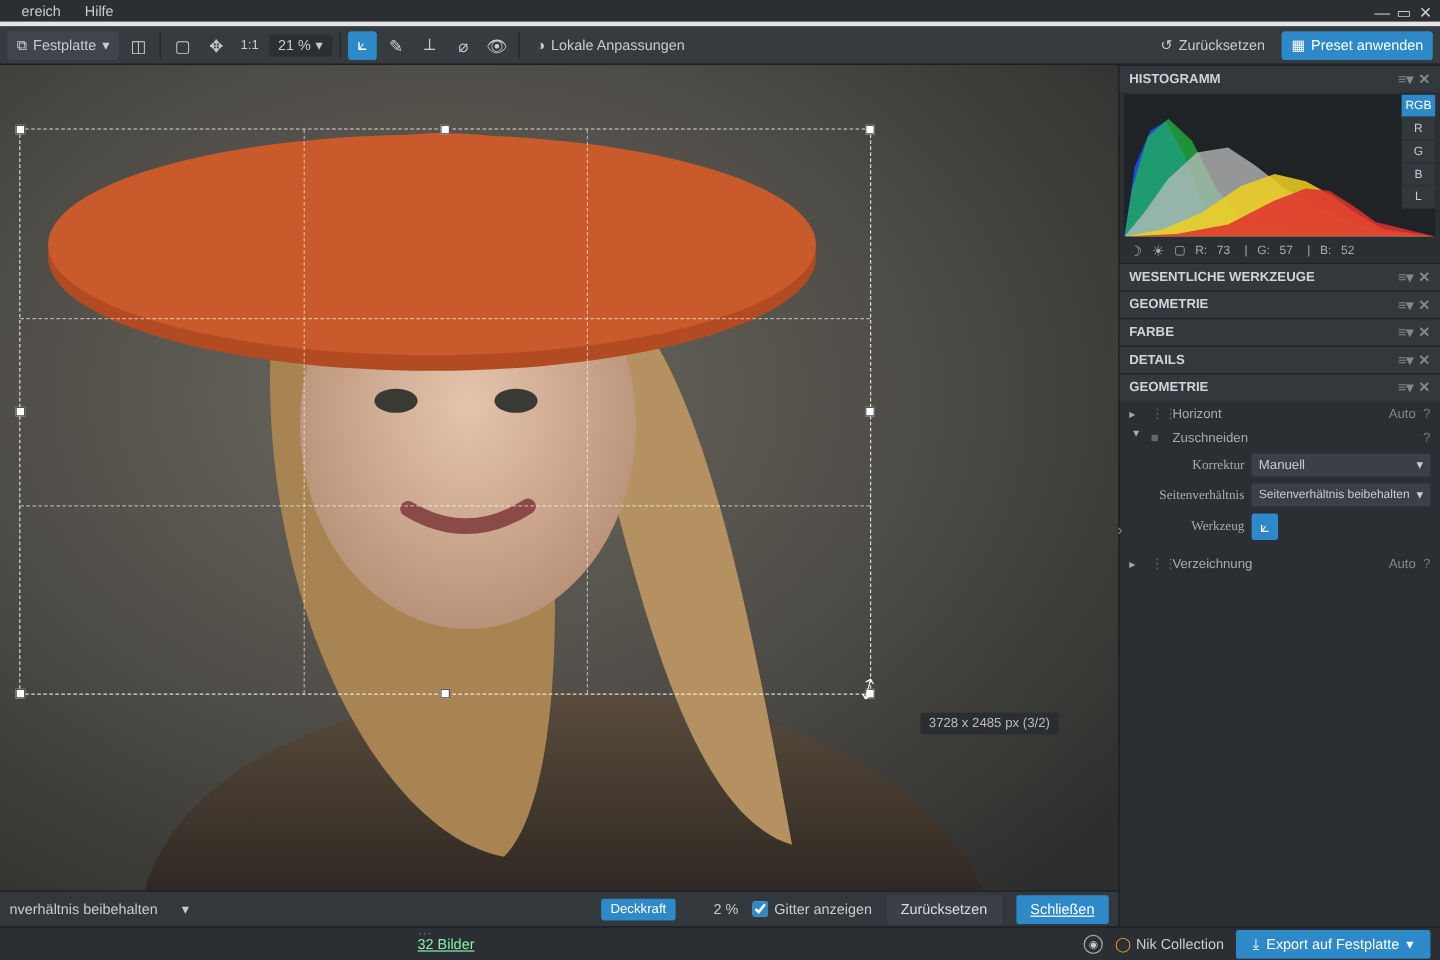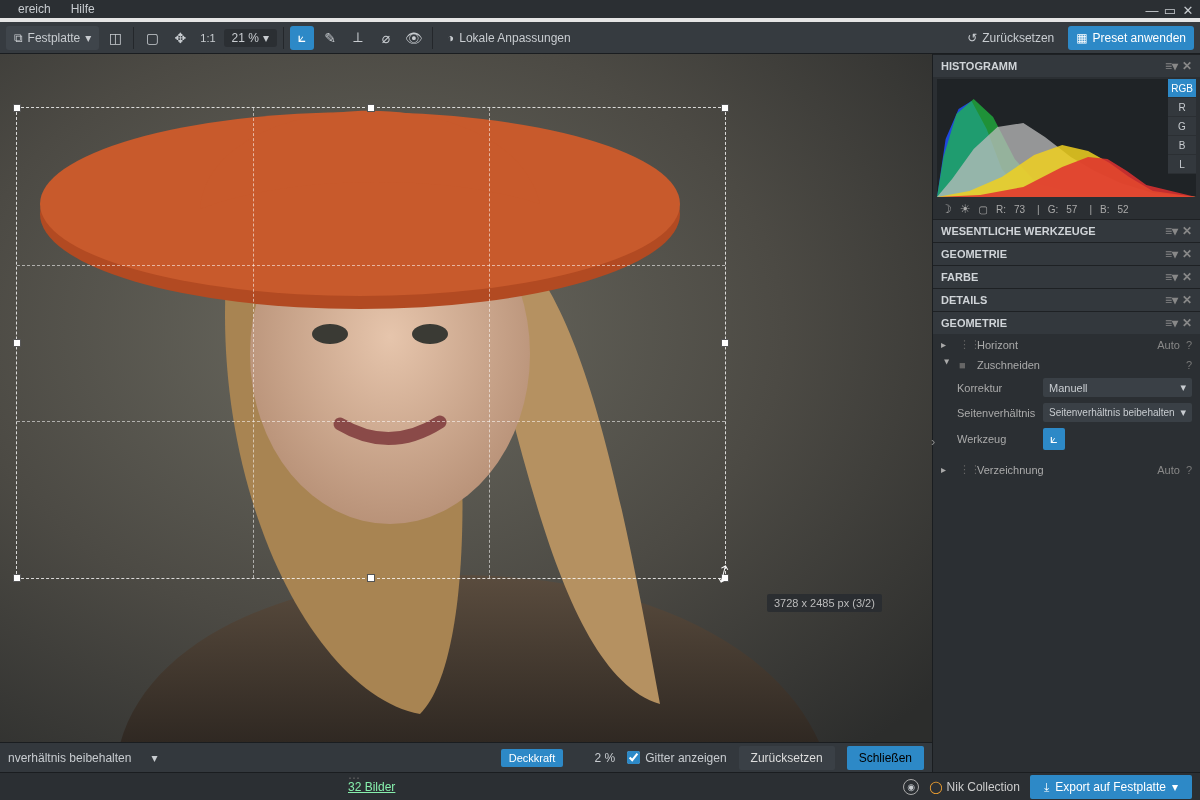--- a/index.html
+++ b/index.html
@@ -51,34 +51,34 @@
   .histo-readout .sun { font-size: 12px; }
   
   .sub-row { display: flex; align-items: center; padding: 4px 8px; gap: 6px; color: #aaa; }
   .sub-row .arrow { width: 12px; font-size: 10px; }
   .sub-row .dots { width: 12px; color: #666; }
   .sub-row .label { flex: 1; font-size: 11px; }
   .sub-row .auto { font-size: 11px; color: #888; }
   .sub-row .q { color: #777; }
   .sub-row.expanded .arrow { transform: rotate(90deg); display:inline-block; }
   .field-row { display: flex; align-items: center; padding: 3px 8px 3px 24px; gap: 6px; }
-  .field-row .flabel { width: 80px; font-size: 11px; color: #aaa; }
+  .field-row .flabel { width: 80px; text-align: right; font-size: 11px; color: #aaa; font-family: Liberation Serif, serif; }
   .field-row .fval { flex: 1; background: #3a4046; padding: 3px 6px; border-radius: 2px; display: flex; justify-content: space-between; align-items: center; font-size: 11px; }
   .tool-btn { width: 22px; height: 22px; background: #2d89c7; border-radius: 2px; display: flex; align-items: center; justify-content: center; color: #fff; font-size: 13px; }
   .collapse-chevron { position: absolute; left: -2px; top: 380px; color:#888; font-size: 13px;}
   
   
   .crop-bar { position: absolute; bottom: 28px; left: 0; right: 268px; height: 30px; background: #33383d; display: flex; align-items: center; padding: 0 8px; gap: 12px; border-top: 1px solid #1a1d20; font-size: 12px; }
   .crop-bar .spacer { flex: 1; }
   .crop-bar .dropdown { display: flex; align-items: center; gap: 20px; }
   .crop-bar .opacity-label { background: #2d89c7; color: #fff; padding: 3px 8px; border-radius: 2px; font-size: 11px; }
   .crop-bar .opacity-val { min-width: 40px; text-align: right; }
   .crop-bar input[type=checkbox] { accent-color: #2d89c7; }
   .btn-flat { padding: 5px 12px; background: #3a4046; border-radius: 2px; cursor: pointer; color:#ddd; }
-  .btn-flat.primary { background: #2d89c7; color: #000000; }
+  .btn-flat.primary { background: #2d89c7; color: #ffffff; text-decoration: underline; }
   
   
   .footer { position: absolute; bottom: 0; left: 0; right: 0; height: 28px; background: #2b2f33; border-top: 1px solid #1a1d20; display: flex; align-items: center; padding: 0 8px; font-size: 12px; }
   .footer .img-count { margin-left: 340px; color: #86efac; text-decoration: underline; }
   .footer .right { margin-left: auto; display: flex; gap: 10px; align-items: center; }
   .footer .nik { display: flex; align-items: center; gap: 4px; color: #ccc; }
   .footer .export-btn { background: #2d89c7; color: #fff; padding: 5px 14px; border-radius: 2px; display: flex; align-items: center; gap: 6px; cursor: pointer; }
   .footer .circ { width: 16px; height: 16px; border: 1.5px solid #aaa; border-radius: 50%; display: flex; align-items: center; justify-content: center; font-size: 9px; }
 
   svg { display: block; }

